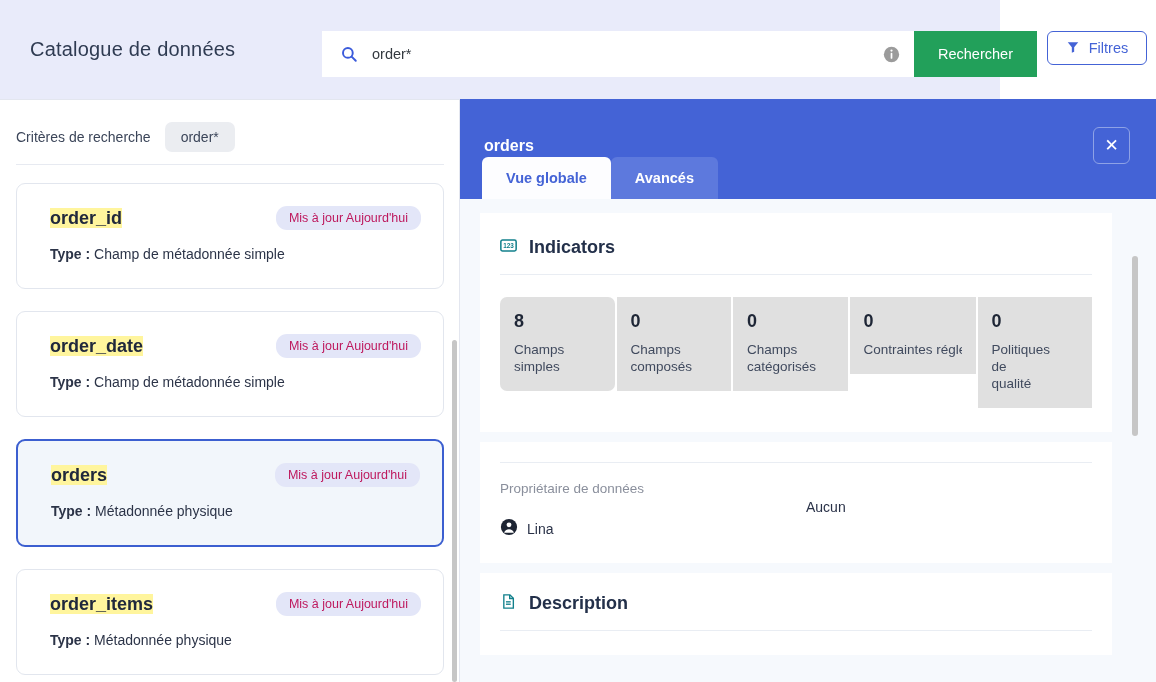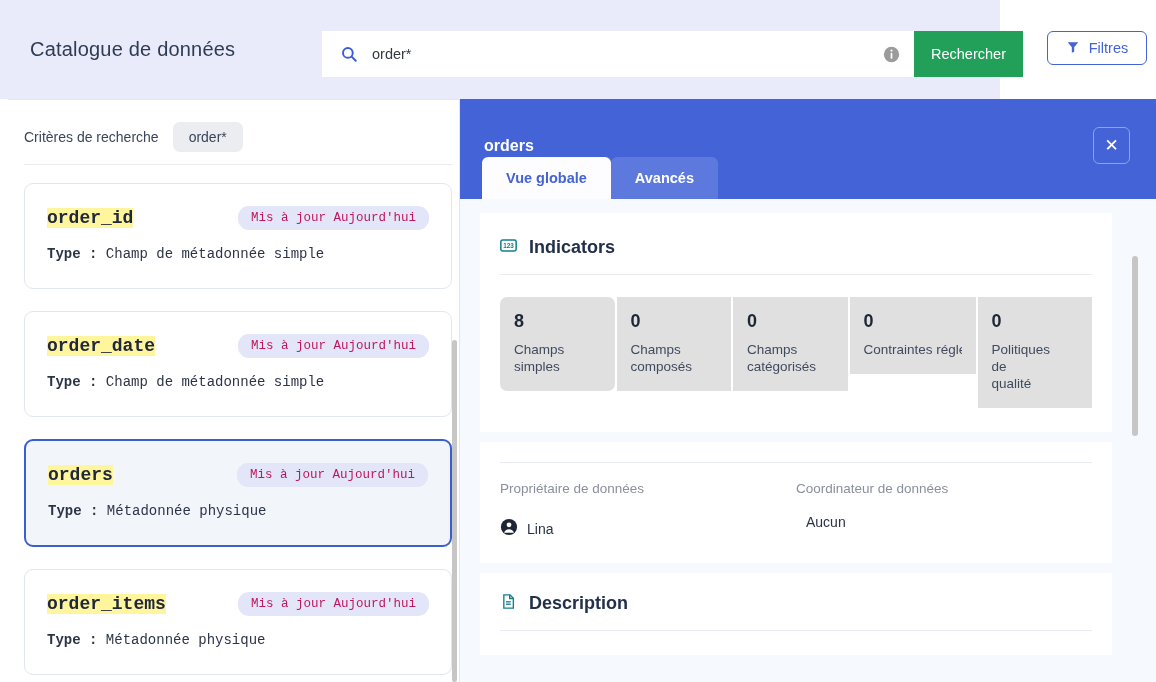--- a/index.html
+++ b/index.html
@@ -32,41 +32,41 @@
   .search-icon { margin-left: 18px; display: flex; }
   .search-input {
     flex: 1; border: none; outline: none;
     font-family: "Liberation Sans", sans-serif;
     font-size: 14.5px; color: #343a40;
     margin-left: 14px; background: transparent;
   }
   .info-icon { margin-right: 14px; display: flex; }
   .btn-search {
     position: absolute; left: 914px; top: 31px;
-    width: 109px; height: 46px;
+    width: 123px; height: 46px;
     background: #22a05a; color: #ffffff;
     border: none; cursor: pointer;
     font-family: "Liberation Sans", sans-serif;
     font-size: 14.5px; font-weight: 400;
   }
   .btn-filters {
     position: absolute; left: 1047px; top: 31px;
     width: 100px; height: 34px;
     background: #ffffff;
     border: 1.6px solid #4463d6;
     border-radius: 6px;
     color: #4463d6;
     display: flex; align-items: center; justify-content: center;
     gap: 9px; cursor: pointer;
     font-size: 14.5px;
   }
 
   
   .left-panel {
-    position: absolute; left: 8px; top: 99px;
+    position: absolute; left: 0; top: 99px;
     width: 460px; height: 583px;
     background: #ffffff;
     border-top: 1px solid #e3e6ef;
     overflow: hidden;
   }
   .criteria-row {
     display: flex; align-items: center;
     padding: 20px 16px 0 16px;
     height: 54px;
   }
@@ -83,24 +83,23 @@
   .criteria-rule {
     margin: 10px 16px 0 16px;
     height: 1px; background: #e7eaf1;
   }
   .cards { padding: 18px 16px 0 16px; }
   .result-card {
     position: relative;
     border: 1px solid #e2e6ee;
     border-radius: 9px;
     background: #ffffff;
-    padding: 22px 22px 26px 22px;
+    padding: 22px 22px 26px 33px;
     margin-bottom: 22px;
     cursor: pointer;
-    font-family: Liberation Mono, monospace;
   }
   .result-card.selected {
     border: 2px solid #3c5fd0;
     background: #f2f6fb;
   }
   .card-top {
     display: flex; align-items: center;
     justify-content: space-between;
   }
   .card-title {
@@ -399,21 +398,20 @@
               <svg width="18" height="18" viewBox="0 0 20 20" fill="#1d2433">
                 <circle cx="10" cy="10" r="9"></circle>
                 <circle cx="10" cy="7.6" r="2.7" fill="#ffffff"></circle>
                 <path d="M4.6 16.4c.6-2.6 2.7-4 5.4-4s4.8 1.4 5.4 4z" fill="#ffffff"></path>
               </svg>
             </span>
             <span>Lina</span>
           </div>
         </div>
         <div class="resp-col">
-          <div class="resp-label">Coordinateur de données</div>
           <div class="resp-value plain">Aucun</div>
         </div>
       </div>
     </div>
 
     <div class="section">
       <div class="section-head">
         <span>
           <svg width="17" height="17" viewBox="0 0 20 20" fill="none" stroke="#12808c" stroke-width="1.6">
             <path d="M4.5 2.2h7.2l4 4v11.6H4.5z"></path>

